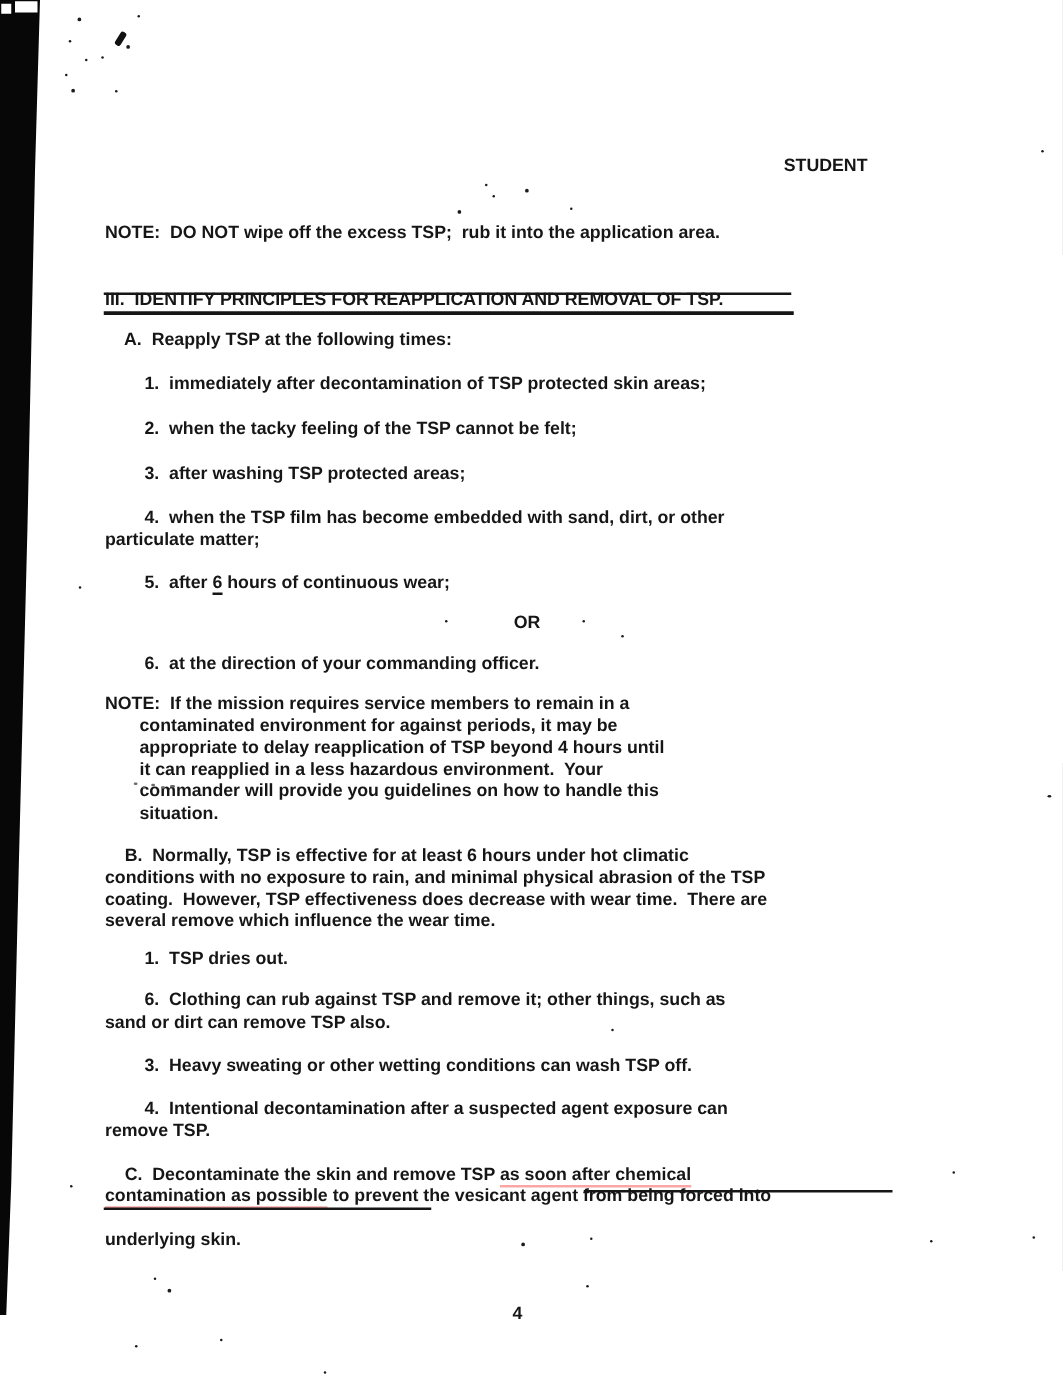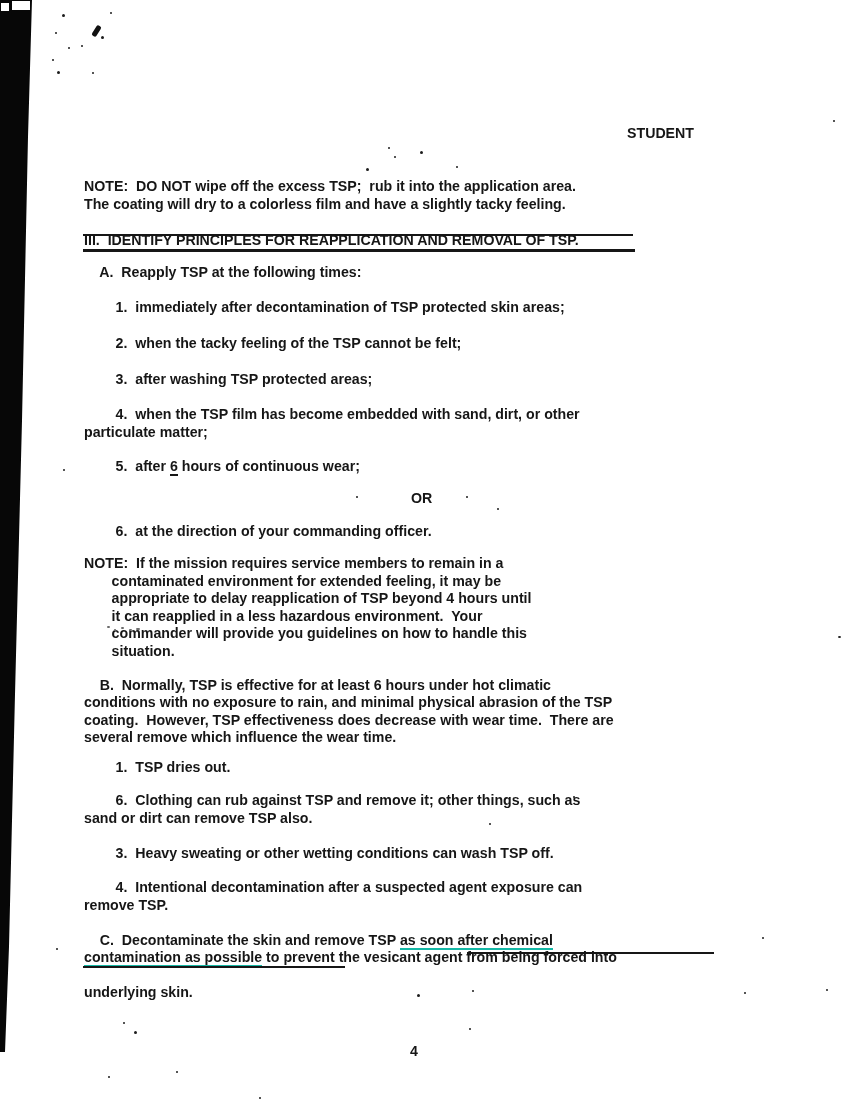--- a/index.html
+++ b/index.html
@@ -13,21 +13,21 @@
     font-weight: 700;
     font-size: 14.2px;
     color: #161616;
   }
   .t {
     position: absolute;
     white-space: pre;
     line-height: 15px;
     letter-spacing: 0px;
   }
-  .ul  { border-bottom: 2px solid #14b8a6; text-align: right; }
+  .ul  { border-bottom: 2px solid #fca5a5; text-align: right; }
   .ul6 { border-bottom: 2px solid #161616; }
   .bar { position: absolute; background: #161616; }
   .sp  { position: absolute; background: #1c1c1c; border-radius: 50%; }
   .spg { position: absolute; background: #6b6b6b; border-radius: 40%; }
   .band {
     position: absolute; left: 0; top: 0;
     width: 34px; height: 1052px;
     background: #070707;
     clip-path: polygon(0 0, 32px 0, 28px 13%, 22px 40%, 15px 66%, 9px 90%, 5px 100%, 0 100%);
   }
@@ -43,42 +43,41 @@
 
 <div class="page">
 
   <div class="band"></div>
   <div class="notch" style="left:1px; top:3px; width:8px; height:8px;"></div>
   <div class="notch" style="left:12px; top:1px; width:18px; height:9px;"></div>
 
   <div class="t" style="left:627px; top:126px;">STUDENT</div>
 
   <div class="t" style="left:84px; top:179px;">NOTE:  DO NOT wipe off the excess TSP;  rub it into the application area.</div>
-  <div class="t" style="left:84px; top:197px;">The coating will dry to a colorless film and have a slightly tacky feeling.</div>
 
   <div class="t" style="left:84px; top:233px;">III.  IDENTIFY PRINCIPLES FOR REAPPLICATION AND REMOVAL OF TSP.</div>
   <div class="bar" style="left:83px; top:234px; width:550px; height:2px;"></div>
   <div class="bar" style="left:83px; top:249px; width:552px; height:3px;"></div>
 
   <div class="t" style="left:84px; top:265px;">    A.  Reapply TSP at the following times:</div>
 
   <div class="t" style="left:84px; top:300px;">        1.  immediately after decontamination of TSP protected skin areas;</div>
   <div class="t" style="left:84px; top:336px;">        2.  when the tacky feeling of the TSP cannot be felt;</div>
   <div class="t" style="left:84px; top:372px;">        3.  after washing TSP protected areas;</div>
   <div class="t" style="left:84px; top:407px;">        4.  when the TSP film has become embedded with sand, dirt, or other</div>
   <div class="t" style="left:84px; top:425px;">particulate matter;</div>
 
   <div class="t" style="left:84px; top:459px;"><span>        5.  after </span><span class="ul6">6</span><span> hours of continuous wear;</span></div>
 
   <div class="t" style="left:411px; top:491px;">OR</div>
 
   <div class="t" style="left:84px; top:524px;">        6.  at the direction of your commanding officer.</div>
 
   <div class="t" style="left:84px; top:556px;">NOTE:  If the mission requires service members to remain in a</div>
-  <div class="t" style="left:84px; top:574px;">       contaminated environment for extended feeling, it may be</div>
+  <div class="t" style="left:84px; top:574px;">       contaminated environment for against periods, it may be</div>
   <div class="t" style="left:84px; top:591px;">       appropriate to delay reapplication of TSP beyond 4 hours until</div>
   <div class="t" style="left:84px; top:609px;">       it can reapplied in a less hazardous environment.  Your</div>
   <div class="t" style="left:84px; top:626px;">       commander will provide you guidelines on how to handle this</div>
   <div class="t" style="left:84px; top:644px;">       situation.</div>
 
   <div class="t" style="left:84px; top:678px;">    B.  Normally, TSP is effective for at least 6 hours under hot climatic</div>
   <div class="t" style="left:84px; top:695px;">conditions with no exposure to rain, and minimal physical abrasion of the TSP</div>
   <div class="t" style="left:84px; top:713px;">coating.  However, TSP effectiveness does decrease with wear time.  There are</div>
   <div class="t" style="left:84px; top:730px;">several remove which influence the wear time.</div>
 

